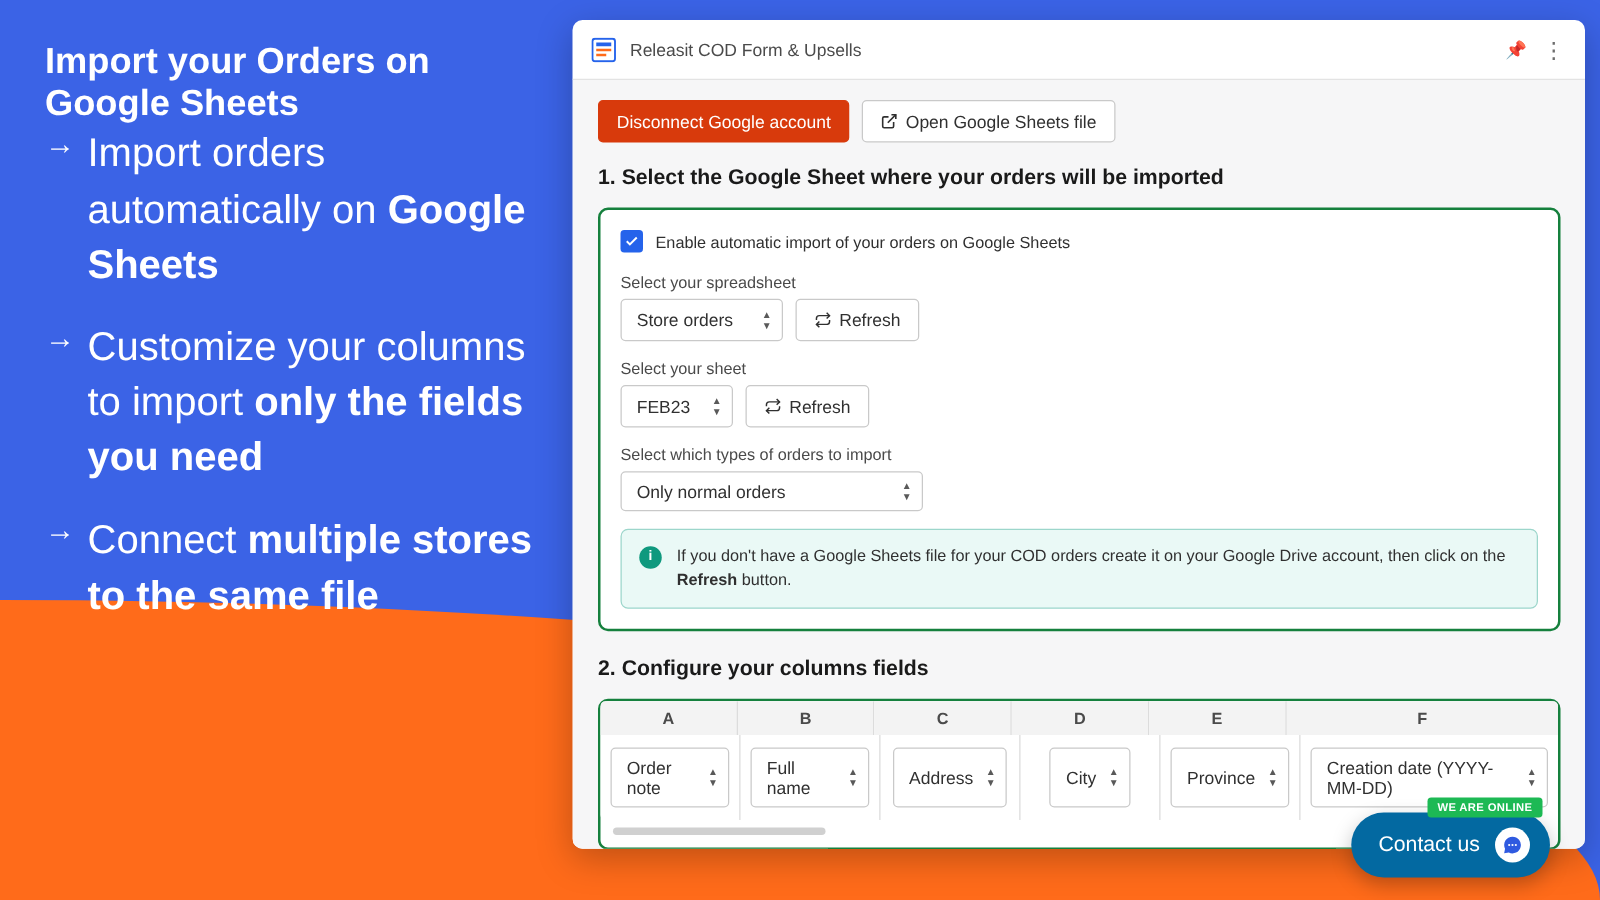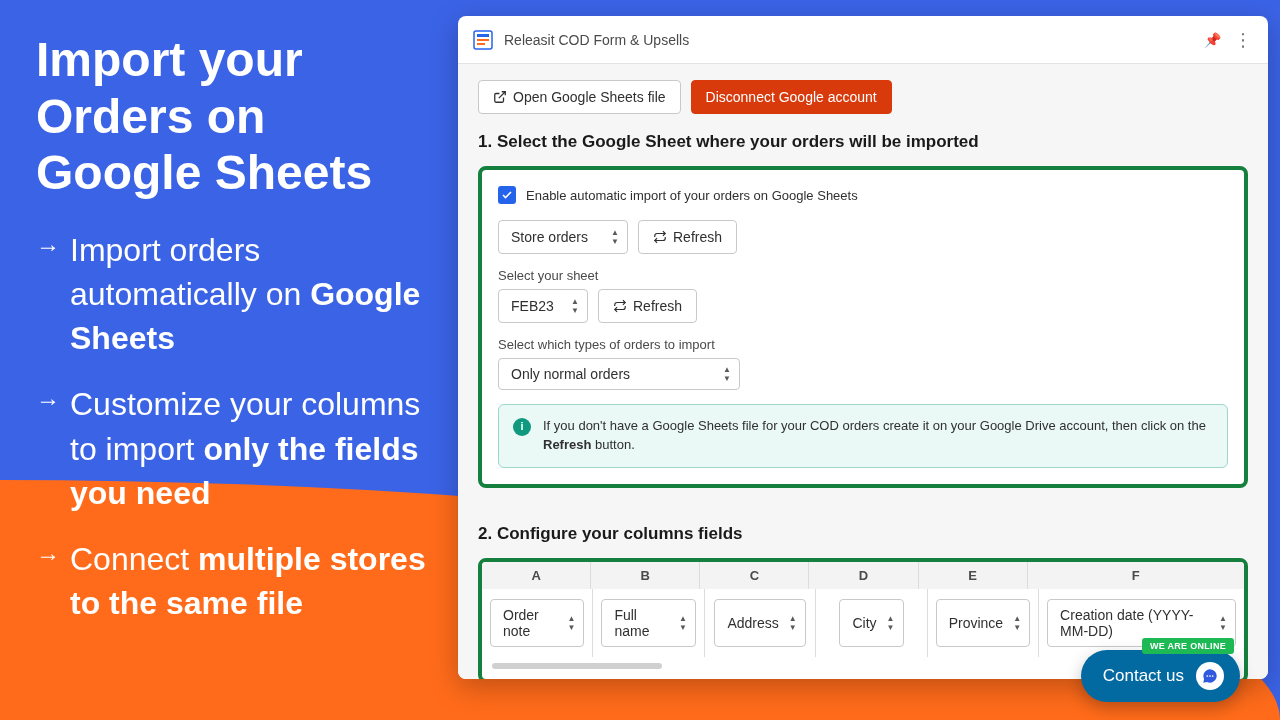--- a/index.html
+++ b/index.html
@@ -15,24 +15,23 @@
   bottom: 0; left: 0; width: 100%; height: 240px;
   background: #FF6B1A;
   clip-path: ellipse(100% 100% at 0% 100%);
 }
 .left-pane {
   position: absolute;
   left: 36px; top: 32px; width: 390px;
   color: #fff;
 }
 h1.hero {
-  font-size: 48px;
+  font-size: 29px;
   font-weight: 700;
   line-height: 1.18;
-  margin-bottom: 26px;
 }
 .bullet { display: flex; gap: 10px; margin-bottom: 22px; }
 .bullet .arrow { font-size: 24px; line-height: 1.3; flex-shrink: 0; }
 .bullet .txt  { font-size: 32px; font-weight: 300; line-height: 1.38; }
 .bullet .txt strong { font-weight: 700; }
 .app-card {
   position: absolute;
   top: 16px; right: 12px;
   width: 810px; height: 663px;
   background: #fff;
@@ -67,24 +66,24 @@
   font-size: 14px;
   padding: 8px 14px;
   cursor: pointer;
   display: inline-flex; align-items: center; gap: 6px;
 }
 .btn.danger { background: #d83a0c; color: #fff; border: 1px solid #d83a0c; font-weight: 500; }
 .btn.outline { background: #fff; color: #303030; border: 1px solid #c9c9c9; }
 .section-title { font-size: 17px; font-weight: 600; color: #1a1a1a; margin-bottom: 14px; }
 .panel {
   background: #fff;
-  border: 4px solid #15803d;
+  border: 2px solid #15803d;
   border-radius: 8px;
   padding: 16px;
-  margin-bottom: 36px;
+  margin-bottom: 20px;
 }
 .checkbox-row { display: flex; align-items: center; gap: 10px; margin-bottom: 16px; }
 .cbx {
   width: 18px; height: 18px;
   background: #2563eb;
   border-radius: 3px;
   color: #fff;
   display: flex; align-items: center; justify-content: center;
 }
 .label2 { font-size: 13px; color: #303030; }
@@ -210,47 +209,48 @@
         </svg>
     </span>
     <span>Releasit COD Form &amp; Upsells</span>
     <span class="spacer"></span>
     <span class="pin">📌</span>
     <span class="dots">⋮</span>
   </div>
 
   <div class="app-body">
     <div class="btn-row">
+      <div class="btn danger">
+        <span>Disconnect Google account</span>
+      </div>
       <div class="btn outline">
         <span>
           <svg width="14" height="14" viewBox="0 0 24 24" fill="none" stroke="#303030" stroke-width="2.2">
               <path d="M18 13v6a2 2 0 0 1-2 2H5a2 2 0 0 1-2-2V8a2 2 0 0 1 2-2h6"></path>
               <polyline points="15 3 21 3 21 9"></polyline>
               <line x1="10" y1="14" x2="21" y2="3"></line>
             </svg>
         </span>
         <span>Open Google Sheets file</span>
       </div>
-      <div class="btn danger">
-        <span>Disconnect Google account</span>
-      </div>
     </div>
 
     <div class="section-title">1. Select the Google Sheet where your orders will be imported</div>
 
     <div class="panel">
       <div class="checkbox-row">
         <div class="cbx">
           <svg width="12" height="12" viewBox="0 0 24 24" fill="none" stroke="#fff" stroke-width="3.2">
               <polyline points="20 6 9 17 4 12"></polyline>
             </svg>
         </div>
         <span class="label2">Enable automatic import of your orders on Google Sheets</span>
       </div>
 
+      <span class="field-label">Select your spreadsheet</span>
       <div class="inline-row">
         <div class="select wide">
           <span>Store orders</span>
           <span class="caret">▲<br>▼</span>
         </div>
         <div class="btn outline">
           <span>
             <svg width="14" height="14" viewBox="0 0 24 24" fill="none" stroke="#303030" stroke-width="2">
                 <polyline points="17 2 21 6 17 10"></polyline>
                 <path d="M3 12v-2a4 4 0 0 1 4-4h14"></path>

